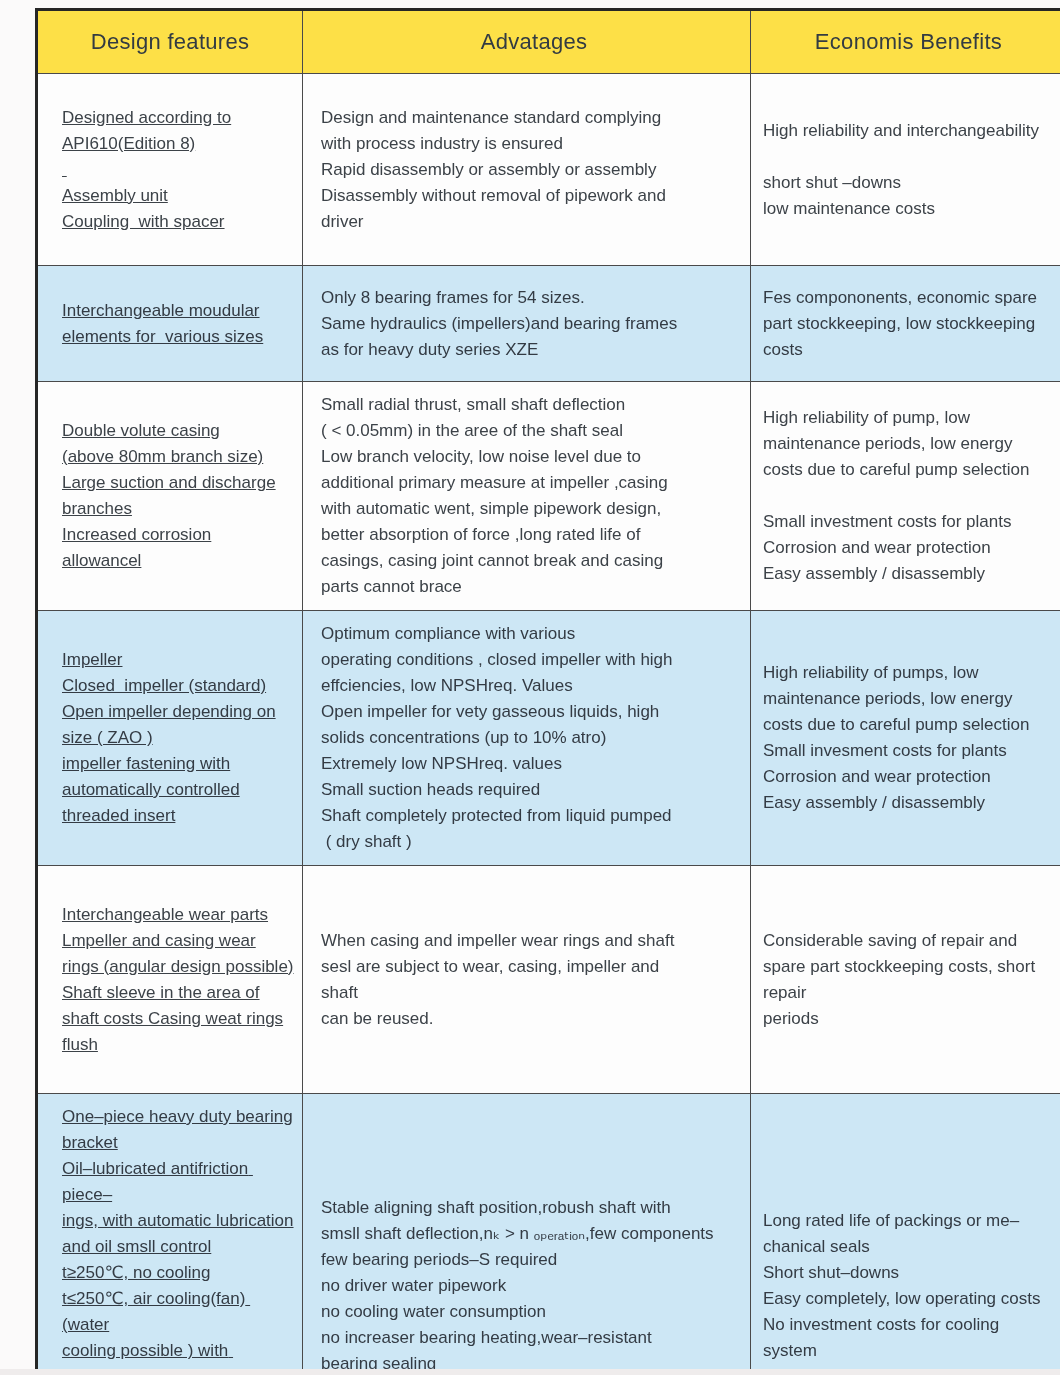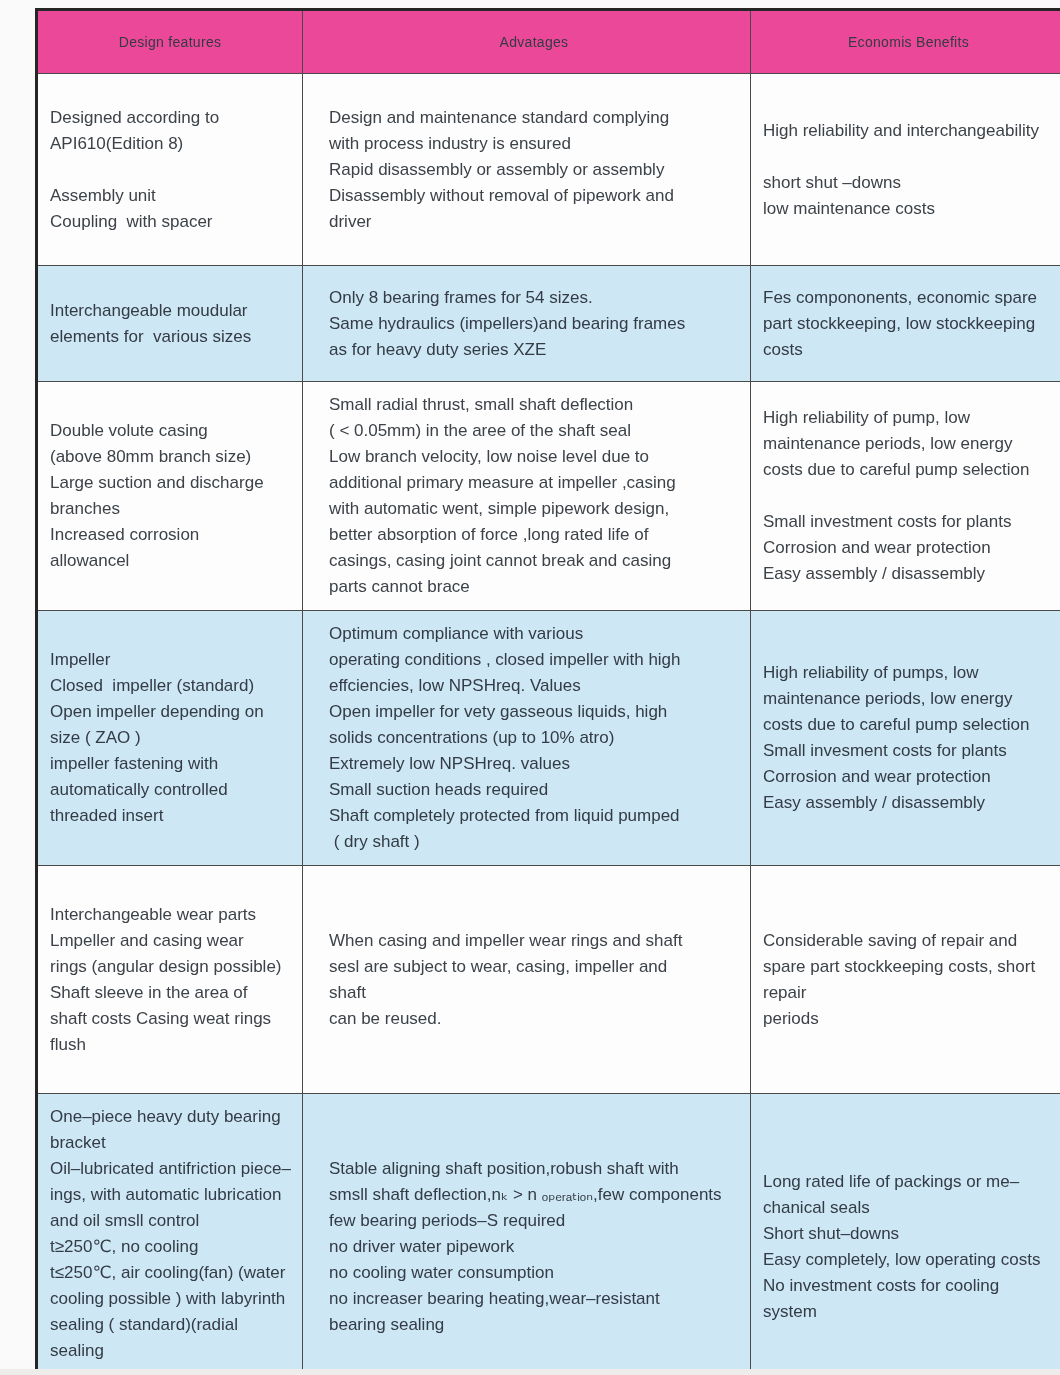--- a/index.html
+++ b/index.html
@@ -31,40 +31,40 @@
     table-layout:fixed;
     background:#fdfdfd;
   }
   table.cmp, table.cmp td, table.cmp th{
     border:1.5px solid #4a4a4a;
   }
   table.cmp{
     border:3px solid #262626;
   }
   th{
-    background:#ec4899;
-    font-size:14px;
+    background:#fde047;
+    font-size:22px;
     font-weight:normal;
     color:#333b42;
     text-align:center;
     letter-spacing:.3px;
   }
   td{
     vertical-align:middle;
     font-size:17px;
     color:#3c4248;
     padding:10px 8px 10px 12px;
     background:#fdfdfd;
   }
   tr.shaded td{
     background:#cde7f5;
     color:#333b44;
   }
-  td.c1{padding-left:12px;}
-  td.c2{padding-left:26px;}
+  td.c1{padding-left:24px;text-decoration:underline;}
+  td.c2{padding-left:18px;}
   td.c3{padding-left:12px;}
   .line{
     line-height:26px;
     white-space:pre-wrap;
   }
   .line.blank{min-height:26px;}
 </style>
 </head>
 <body>
 

